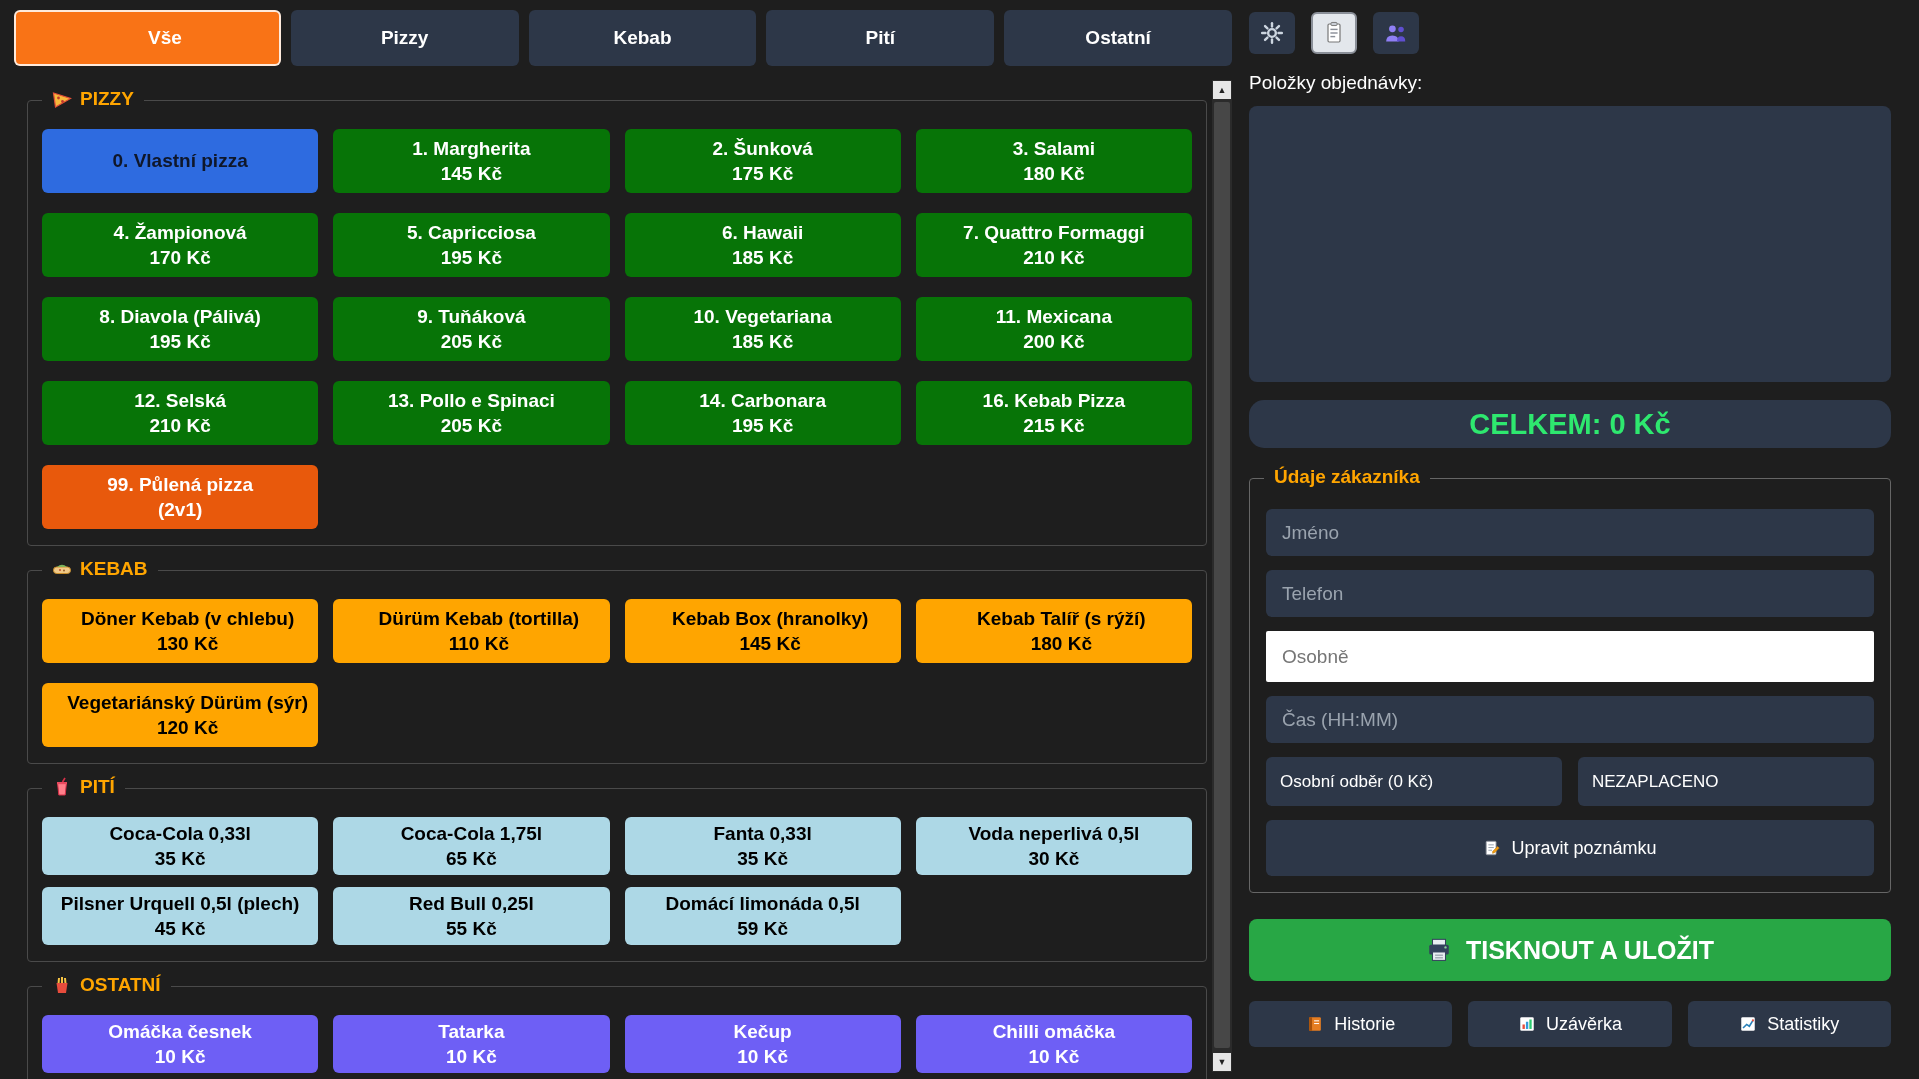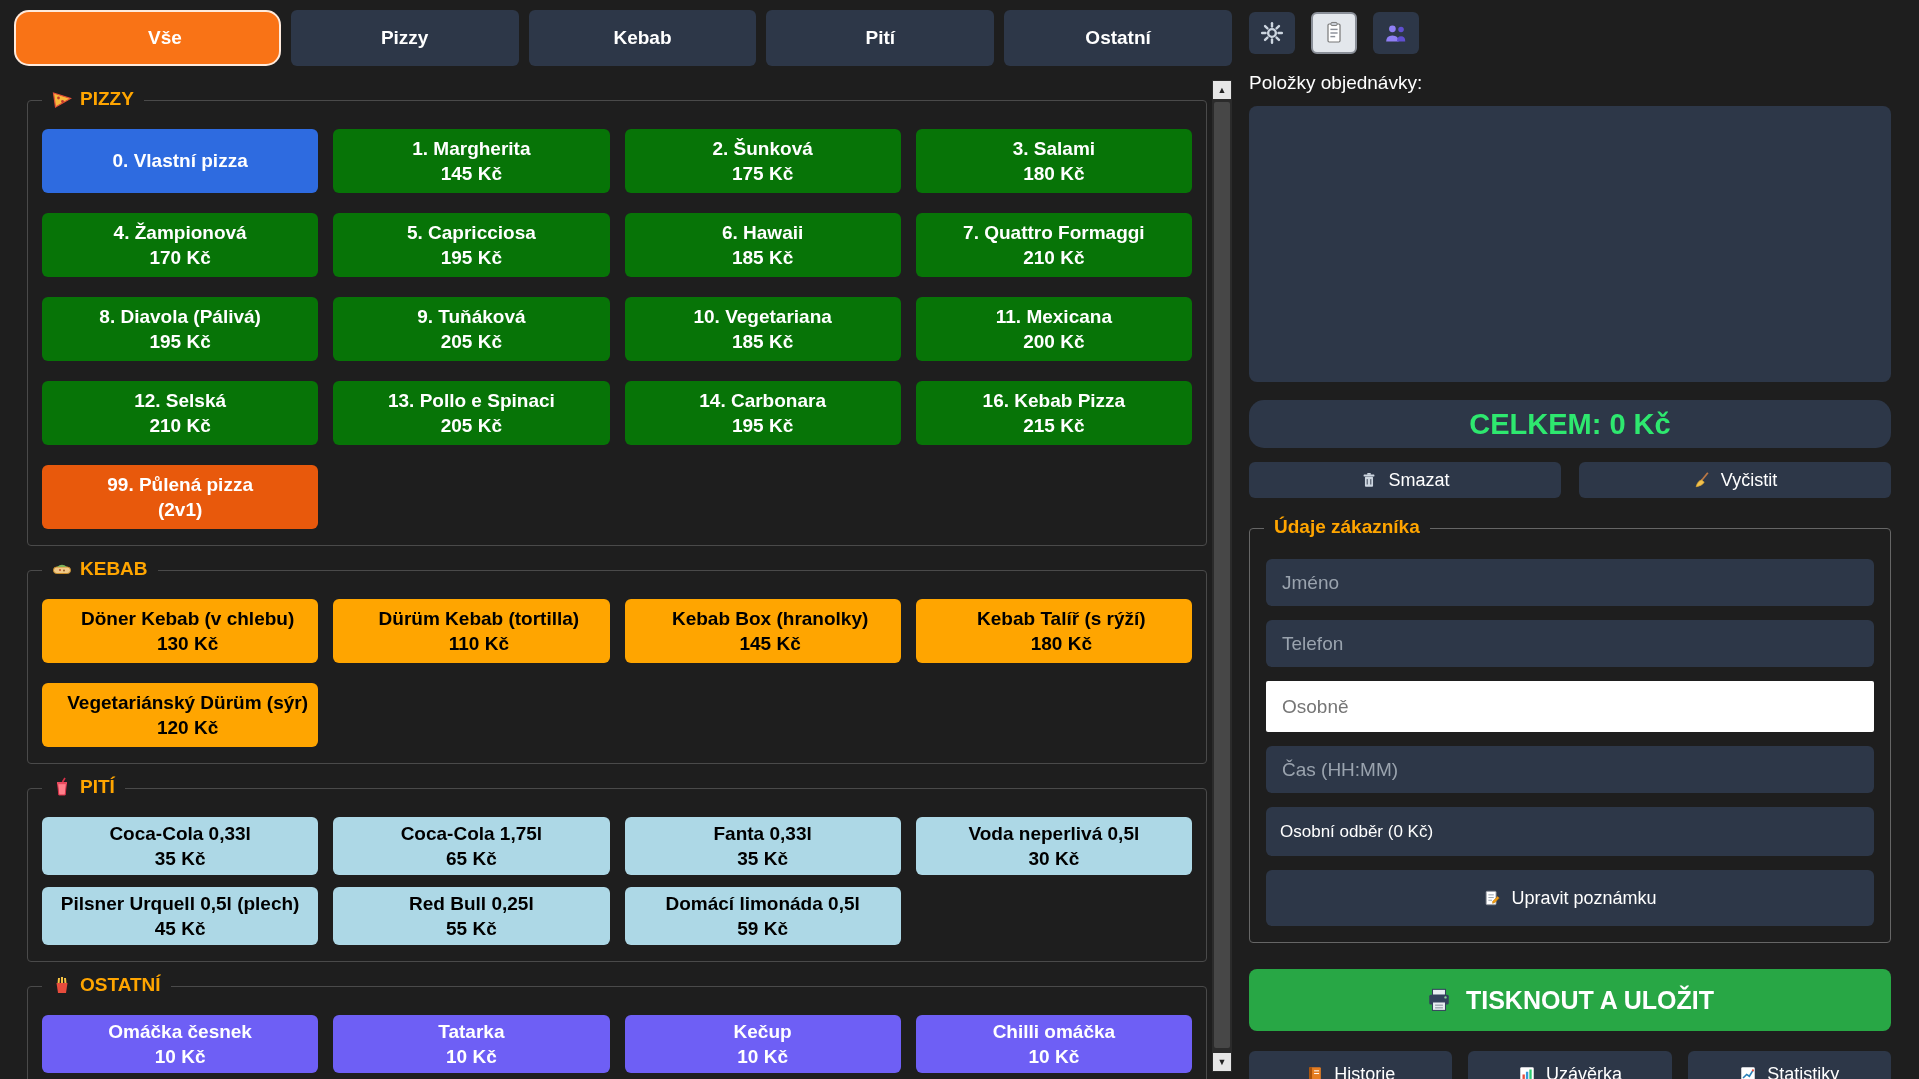--- a/index.html
+++ b/index.html
@@ -4,36 +4,36 @@
 <style>
   * { margin:0; padding:0; box-sizing:border-box; }
   html,body { width:1919px; height:1079px; }
   body { background:#1e1e1e; font-family:"Liberation Sans", sans-serif; overflow:hidden; position:relative; }
   button { font-family:inherit; }
 
   
   .tabs { position:absolute; left:14px; top:10px; width:1218px; display:flex; gap:10px; }
   .tab { flex:1; height:56px; background:var(--panel-navy,#2d3748); color:#fff; font-weight:700;
          font-size:19px; border:none; border-radius:6px; cursor:pointer; }
-  .tab.active { background:var(--accent-orange,#f97316); border:2px solid rgba(255,255,255,.85); border-radius:15px;padding-left:35px; }
+  .tab.active { background:var(--accent-orange,#f97316); border:2px solid rgba(255,255,255,.85); border-radius:6px;padding-left:35px; }
 
   
   .menu { position:absolute; left:27px; top:100px; width:1180px; }
   .section { border:1px solid #4a4a4a; border-radius:4px; position:relative; margin-bottom:24px; padding:28px 14px 16px; }
   .legend { position:absolute; top:-13px; left:14px; background:#1e1e1e; padding:0 10px; display:flex;
             align-items:center; gap:8px; color:var(--legend-orange,#ffa500); font-weight:700; font-size:19px; }
   .legend .icon { width:20px; height:20px; }
   .grid { display:grid; grid-template-columns:repeat(4,1fr); gap:20px 15px; }
   .item { border:none; border-radius:6px; font-weight:700; font-size:19px; line-height:1.32; min-height:64px;
           display:flex; flex-direction:column; align-items:center; justify-content:center; cursor:pointer;
           padding:4px 6px; text-align:center; }
   .section-piti .grid, .section-ostatni .grid { gap:12px 15px; }
   .section-piti .item, .section-ostatni .item { min-height:52px; }
   .item.green      { background:var(--green-item,#077407);       color:#fff; }
-  .item.blue       { background:var(--blue-item,#2e6be0);        color:#ffffff; }
+  .item.blue       { background:var(--blue-item,#2e6be0);        color:#0f172a; }
   .item.orange-red { background:var(--orange-red-item,#e8590c);  color:#fff; }
   .item.orange     { background:var(--kebab-orange,#ffa500);     color:#000;padding-left:21px; }
   .item.lightblue  { background:var(--drink-blue,#add8e6);       color:#000; }
   .item.purple     { background:var(--other-purple,#6e5ff5);     color:#fff; }
 
   
   .scrollbar { position:absolute; left:1212px; top:80px; width:20px; height:992px; background:#2b2b2b; }
   .sb-btn { position:absolute; left:1px; width:18px; height:18px; background:#e6e6e6; color:#222;
             display:flex; align-items:center; justify-content:center; font-size:9px; }
   .sb-btn.up { top:1px; } .sb-btn.down { bottom:1px; }
@@ -334,55 +334,33 @@
   </div>
 
   <div class="items-label">Položky objednávky:</div>
 
   <div class="order-box"></div>
 
   <div class="total-bar">
     <span>CELKEM: 0 Kč</span>
   </div>
 
-  <div class="action-row">
-    <button class="dark-btn">
-      <span class="icon">
-          <svg viewBox="0 0 20 20">
-            <rect x="5.5" y="6.5" width="9" height="11" rx="1" fill="#cdd6e0"></rect>
-            <rect x="4" y="4" width="12" height="2" rx="0.5" fill="#cdd6e0"></rect>
-            <rect x="8" y="2.3" width="4" height="2" rx="0.5" fill="#cdd6e0"></rect>
-            <g stroke="#2d3748">
-              <line x1="8" y1="9" x2="8" y2="15"></line>
-              <line x1="12" y1="9" x2="12" y2="15"></line>
-            </g>
-          </svg>
-        </span>
-      <span>Smazat</span>
-    </button>
-    <button class="dark-btn">
-      <span class="icon">
-          <svg viewBox="0 0 20 20">
-            <line x1="16.5" y1="2" x2="9.5" y2="10.5" stroke="#b97745" stroke-width="2"></line>
-            <path d="M3.5 17.5 Q5 11 9.5 10 L12.5 12.5 Q10 16.5 3.5 17.5 Z" fill="#f2c14e" stroke="#d9a62e" stroke-width="0.8"></path>
-          </svg>
-        </span>
-      <span>Vyčistit</span>
-    </button>
-  </div>
 
   <div class="customer">
     <div class="legend">Údaje zákazníka</div>
     <input class="dark-input" placeholder="Jméno" style="">
     <input class="dark-input" placeholder="Telefon" style="">
     <input class="white-input" value="Osobně" style="">
     <input class="dark-input" placeholder="Čas (HH:MM)" style="">
     <div class="pair-row">
       <button class="dark-btn">
         <span>Osobní odběr (0 Kč)</span>
+      </button>
+      <button class="dark-btn">
+        <span>NEZAPLACENO</span>
       </button>
     </div>
     <button class="dark-btn note-btn">
       <span class="icon">
           <svg viewBox="0 0 20 20">
             <rect x="3.5" y="2.5" width="11" height="15" rx="1" fill="#fff" stroke="#8a8f98"></rect>
             <g stroke="#9aa3ae" stroke-width="1.1">
               <line x1="6" y1="6.5" x2="12" y2="6.5"></line>
               <line x1="6" y1="9.5" x2="12" y2="9.5"></line>
               <line x1="6" y1="12.5" x2="10" y2="12.5"></line>

